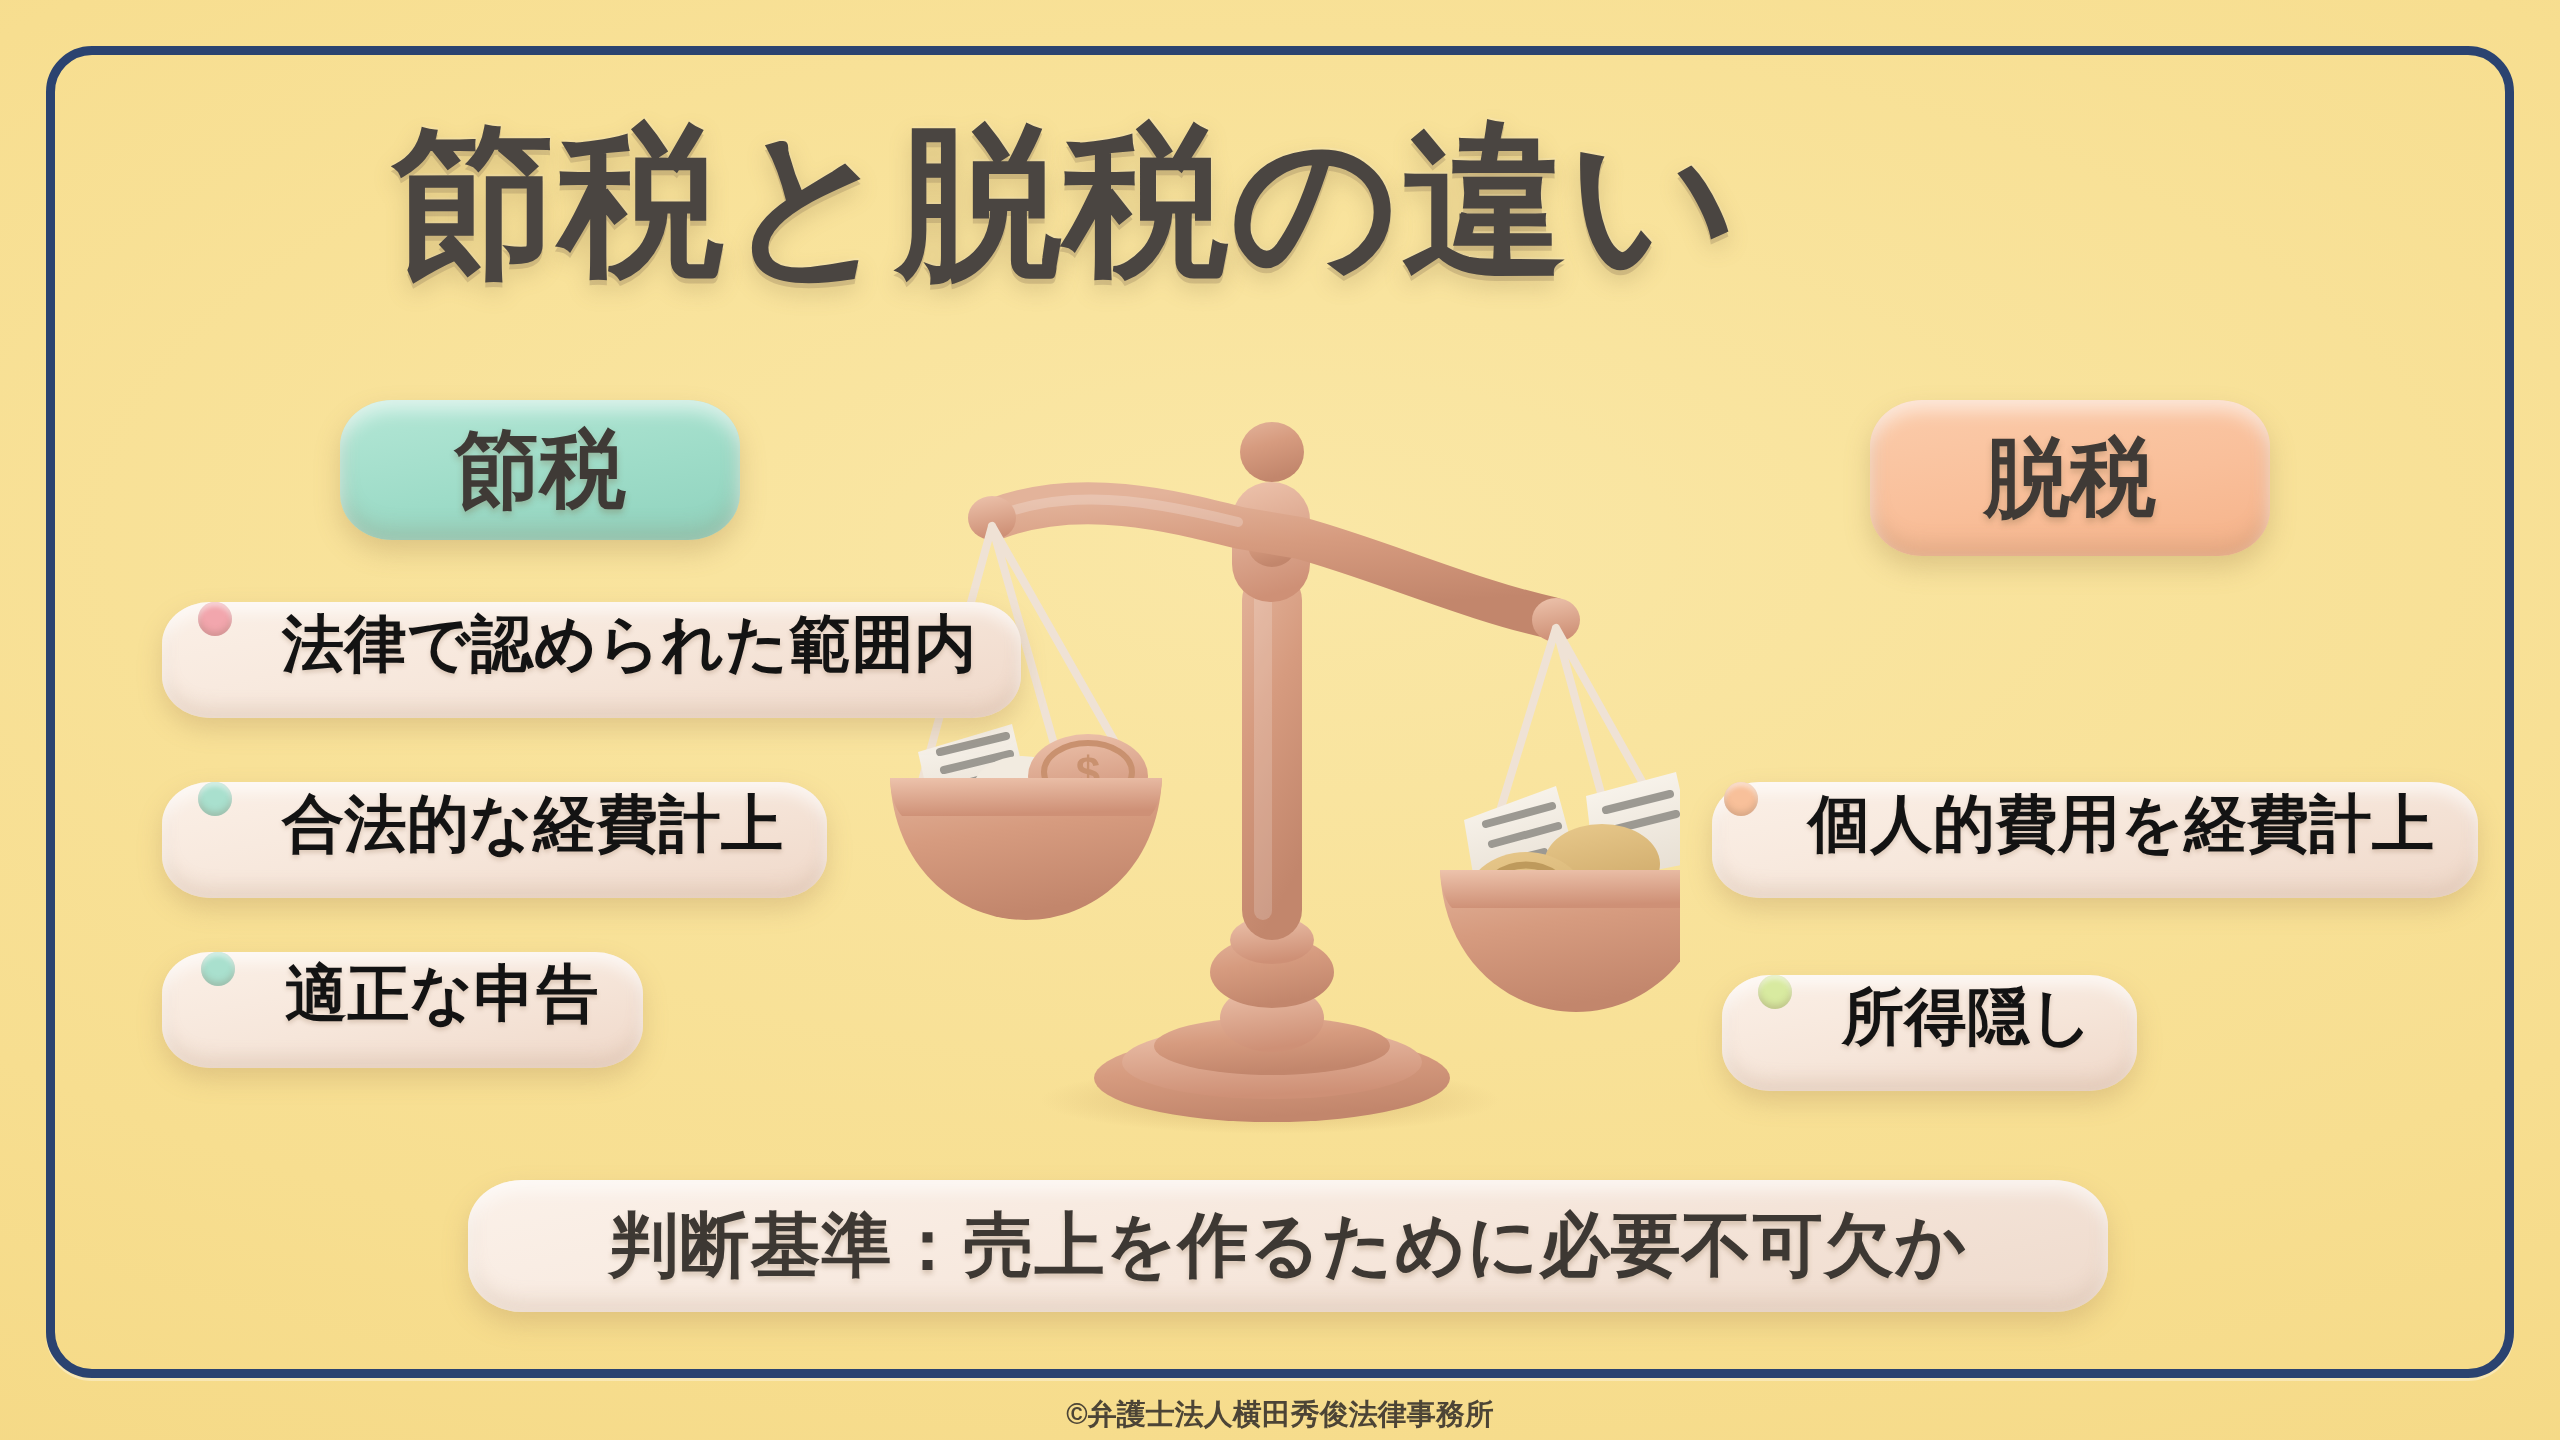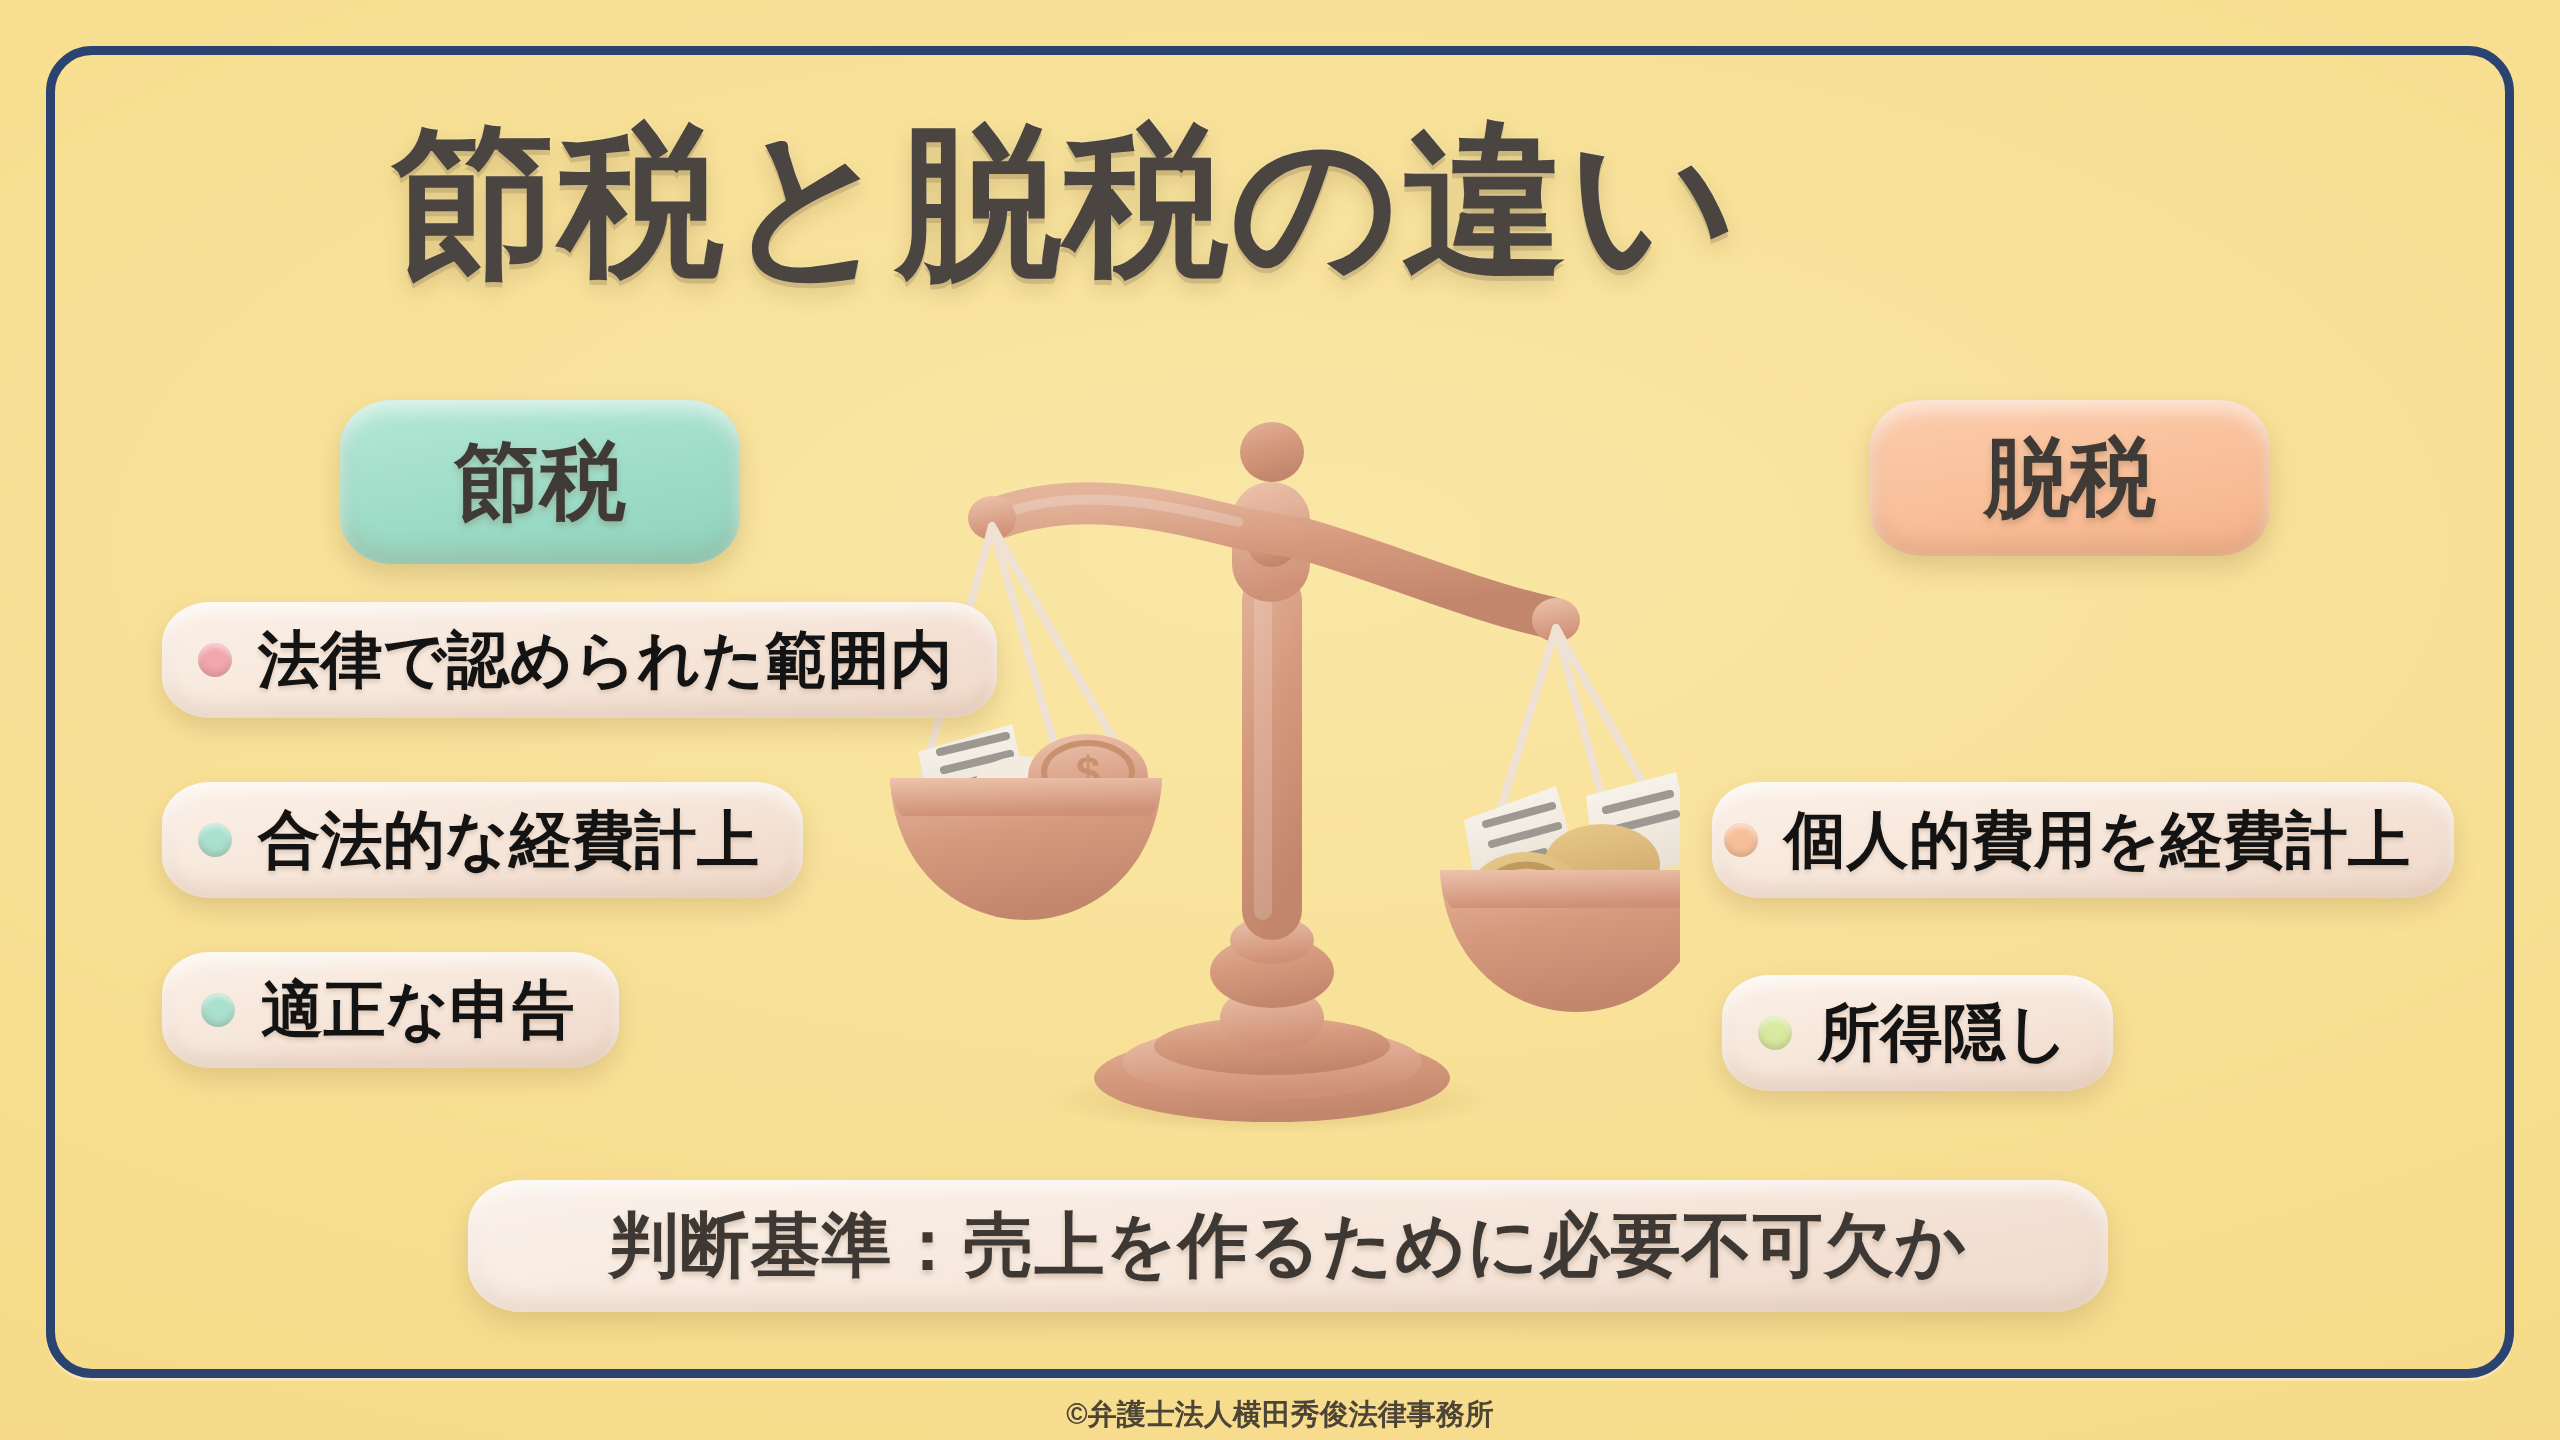--- a/index.html
+++ b/index.html
@@ -66,42 +66,42 @@
     font-weight: 700;
     color: #3F3A36;
     text-shadow: 0 4px 6px rgba(120,95,60,0.30);
     box-shadow:
       inset 0 10px 18px rgba(255,255,255,0.60),
       inset 0 -12px 20px rgba(150,120,90,0.22),
       0 12px 26px rgba(160,130,80,0.30);
   }
   #badge-left {
     left: 340px; top: 400px;
-    width: 400px; height: 164px;
+    width: 400px; height: 140px;
     background: linear-gradient(170deg, #B4E7D6 0%, #9EDCC8 55%, #8FD2BD 100%);
   }
   #badge-right {
     left: 1870px; top: 400px;
     width: 400px; height: 156px;
     background: linear-gradient(170deg, #FBCCAB 0%, #F9BF9A 55%, #F5B289 100%);
   }
 
   
   .pill {
     position: absolute;
     display: flex;
-    align-items: center;
     height: 116px;
     padding: 0 44px 0 36px;
     border-radius: 48px / 42px;
     background: linear-gradient(168deg, #FBF0E7 0%, #F6E6DA 52%, #EFD8C9 100%);
     box-shadow:
       inset 0 9px 16px rgba(255,255,255,0.72),
       inset 0 -11px 18px rgba(175,140,110,0.20),
       0 11px 24px rgba(165,130,85,0.28);
+    gap: 24px;
   }
   .dot {
     flex: 0 0 auto;
     width: 34px; height: 34px;
     border-radius: 50%;
     margin-right: 26px;
     box-shadow:
       inset 0 -4px 6px rgba(120,90,70,0.25),
       inset 0 4px 5px rgba(255,255,255,0.55);
   }

